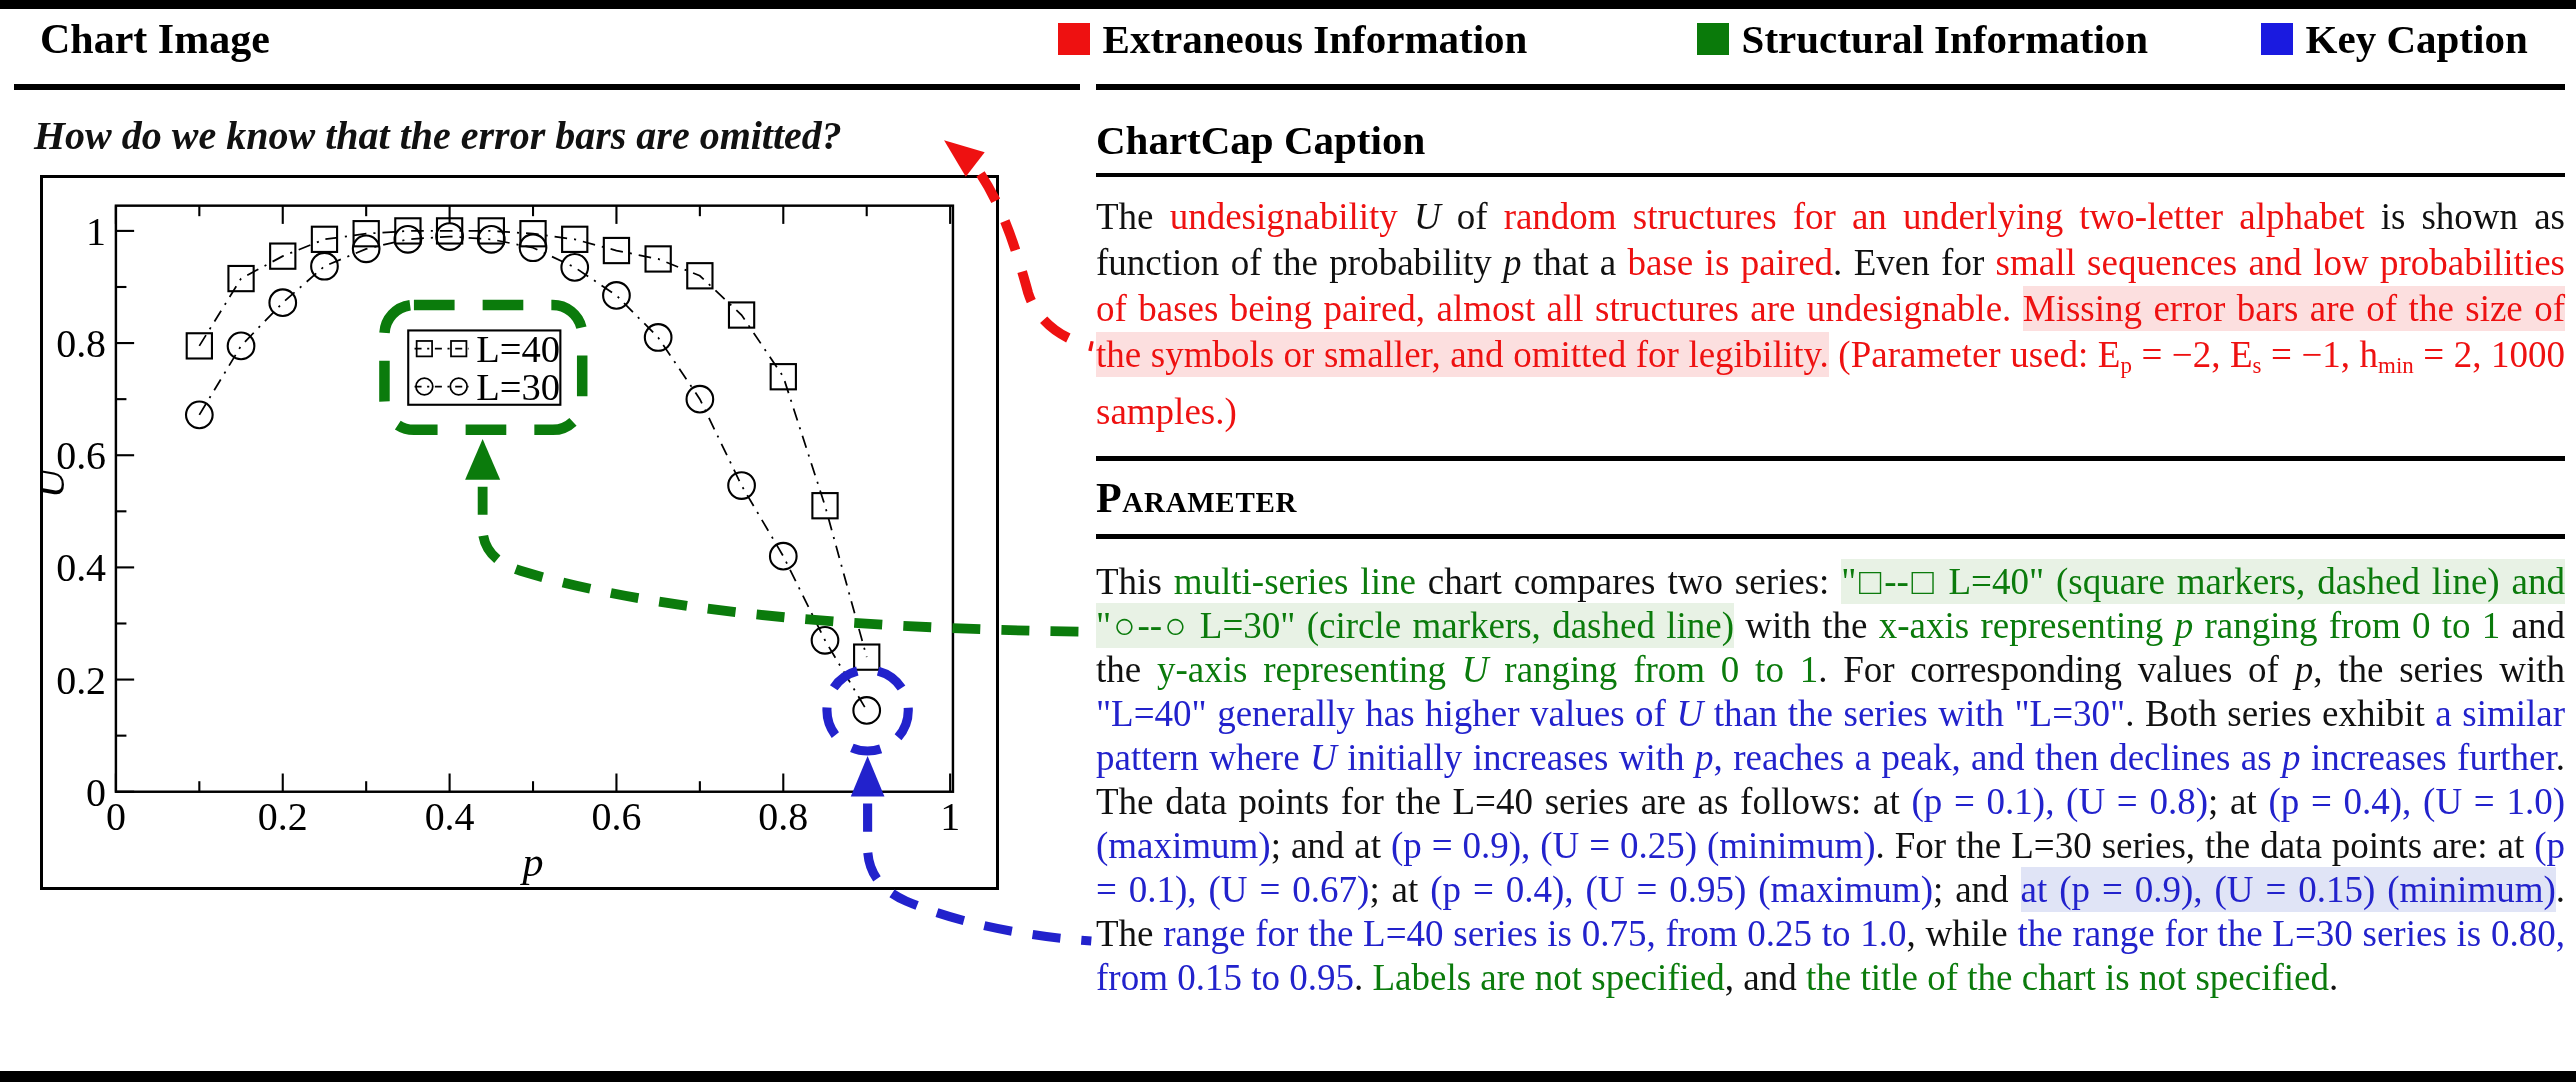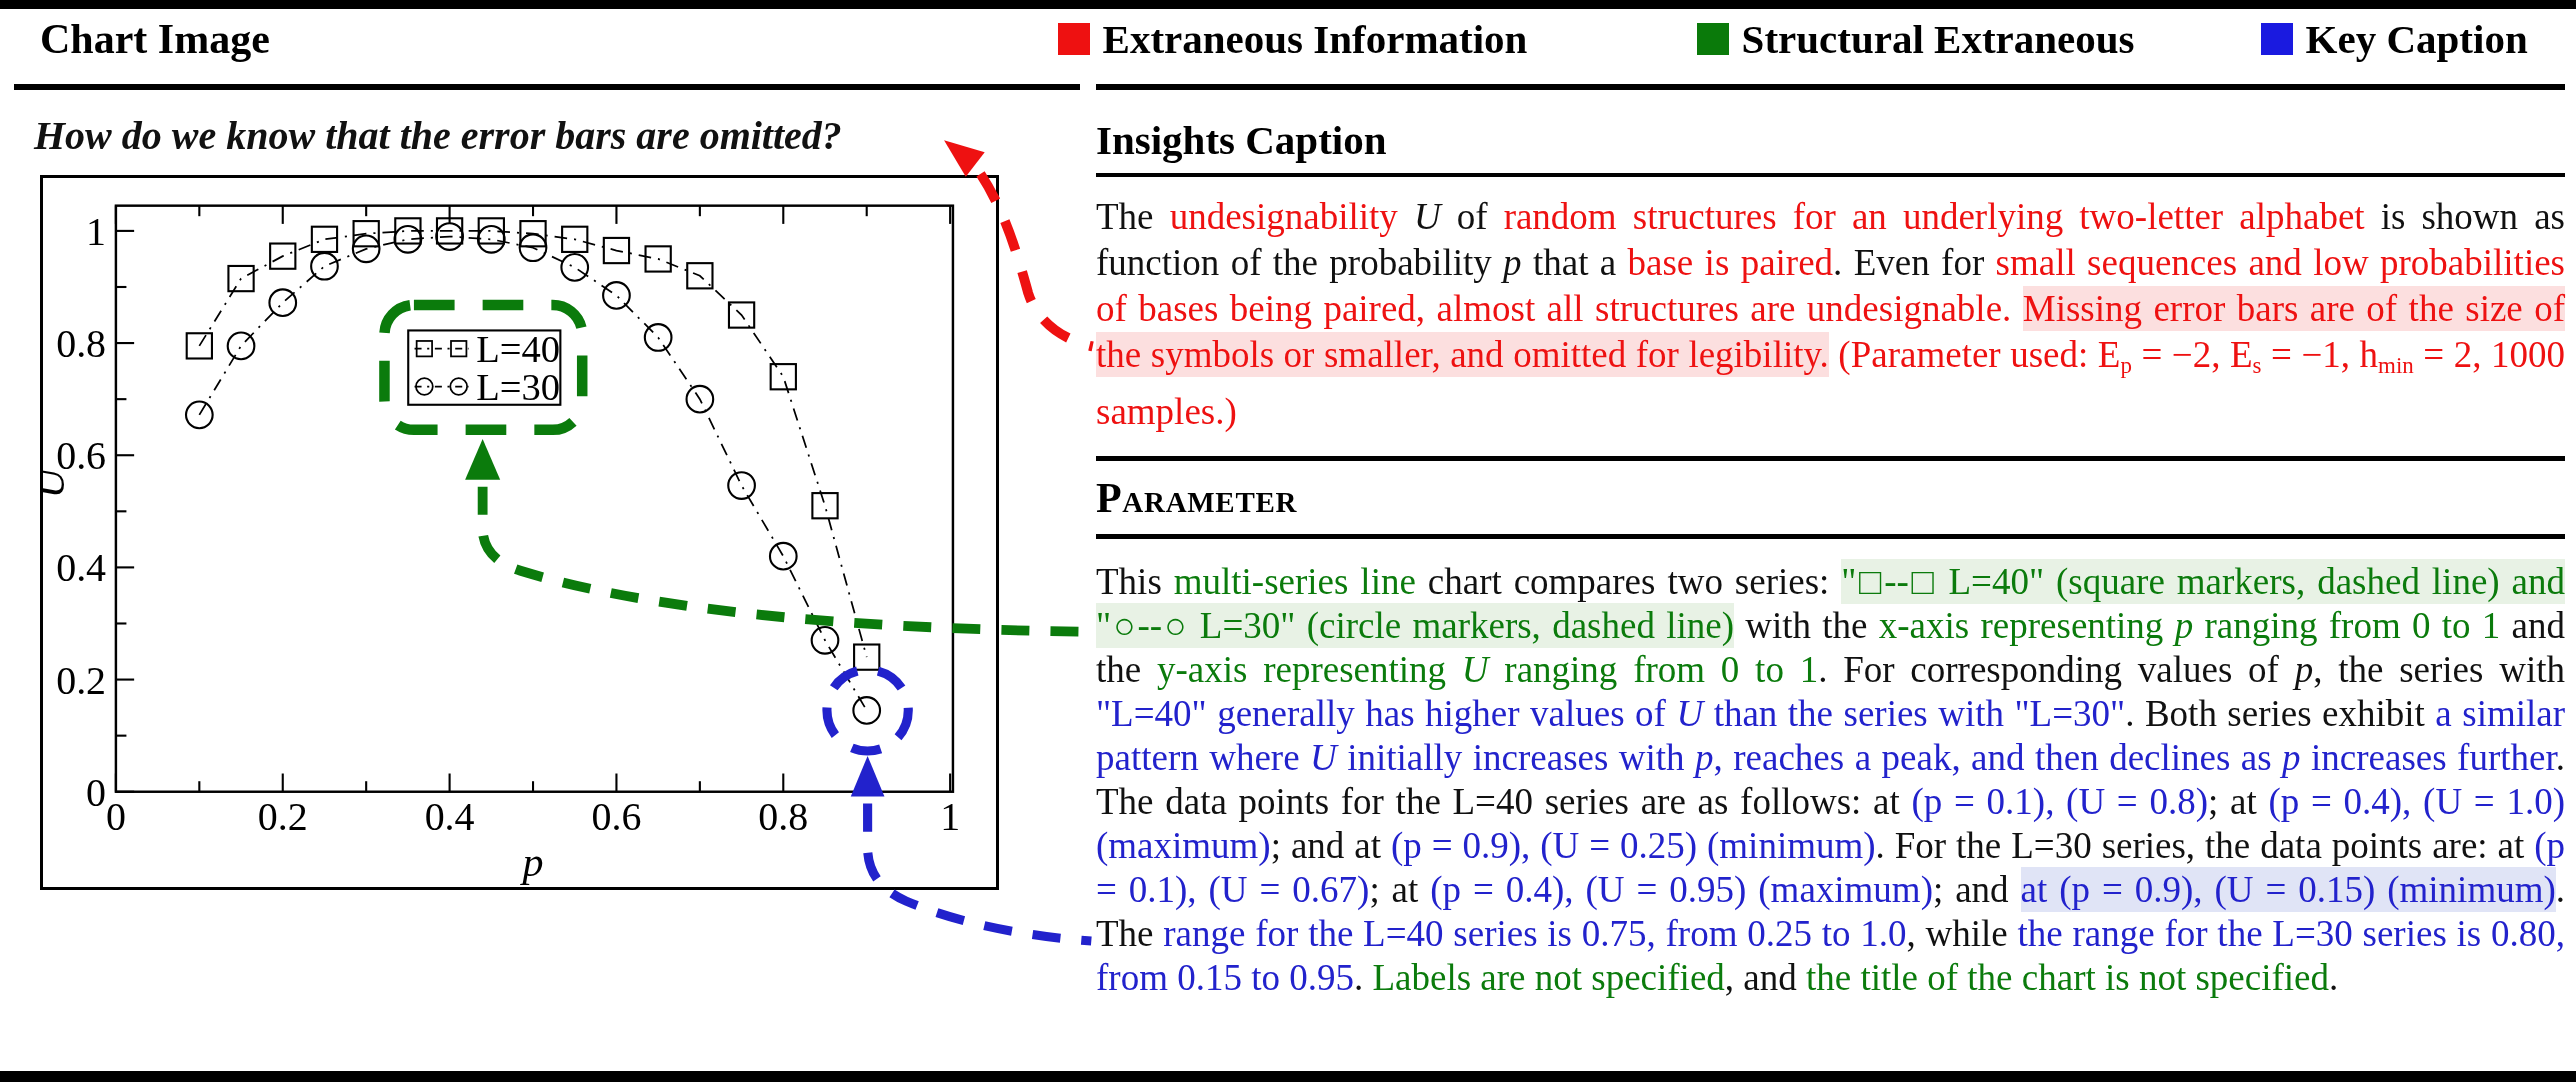--- a/index.html
+++ b/index.html
@@ -33,21 +33,21 @@
 <div class="rule" style="left:14px;top:84px;width:1066px;height:6.3px;"></div>
 
 <div class="annotation-red" style="left:34px;top:112px;">How do we know that the error bars are omitted?</div>
 
 <div class="cat-legend-item" style="left:1058px;">
   <span class="cat-swatch" style="background: rgb(238, 17, 17);"></span>
   <span class="cat-label">Extraneous Information</span>
 </div>
 <div class="cat-legend-item" style="left:1697px;">
   <span class="cat-swatch" style="background: rgb(10, 122, 10);"></span>
-  <span class="cat-label">Structural Extraneous</span>
+  <span class="cat-label">Structural Information</span>
 </div>
 <div class="cat-legend-item" style="left:2261px;">
   <span class="cat-swatch" style="background: rgb(26, 26, 224);"></span>
   <span class="cat-label">Key Caption</span>
 </div>
 <div class="rule" style="left:1096px;top:84px;width:1469px;height:6.3px;"></div>
 
 <div class="chart-box">
   <svg id="chart-svg" width="952" height="708" viewBox="0 0 1358 1009">
       <rect x="104" y="39" width="1194" height="836" fill="none" stroke="#000" stroke-width="3.5"></rect>
@@ -139,21 +139,21 @@
       <rect x="533" y="232" width="22" height="22" fill="none" stroke="#000" stroke-width="2.5"></rect>
       <rect x="582" y="232" width="22" height="22" fill="none" stroke="#000" stroke-width="2.5"></rect>
       <text x="618" y="262" font-size="55">L=40</text>
       <line x1="530" y1="297" x2="607" y2="297" stroke="#000" stroke-width="2.5" stroke-dasharray="10 8 3 8"></line>
       <circle cx="544" cy="297" r="12" fill="none" stroke="#000" stroke-width="2.5"></circle>
       <circle cx="593" cy="297" r="12" fill="none" stroke="#000" stroke-width="2.5"></circle>
       <text x="618" y="316" font-size="55">L=30</text>
     </svg>
 </div>
 
-<div class="col-title" style="left:1096px;top:116px;font-size:41px;">Insights Caption</div>
+<div class="col-title" style="left:1096px;top:116px;font-size:41px;">ChartCap Caption</div>
 <div class="rule" style="left:1096px;top:173px;width:1469px;height:4.2px;"></div>
 <div class="para para-oc"><span style="color: rgb(17, 17, 17);">The </span><span style="color: rgb(238, 17, 17);">undesignability </span><span style="color: rgb(17, 17, 17); font-style: italic;">U</span><span style="color: rgb(17, 17, 17);"> of </span><span style="color: rgb(238, 17, 17);">random structures for an underlying two-letter alphabet</span><span style="color: rgb(17, 17, 17);"> is shown as function of the probability </span><span style="color: rgb(17, 17, 17); font-style: italic;">p</span><span style="color: rgb(17, 17, 17);"> that a </span><span style="color: rgb(238, 17, 17);">base is paired</span><span style="color: rgb(17, 17, 17);">. Even for </span><span style="color: rgb(238, 17, 17);">small sequences and low probabilities of bases being paired, almost all structures are undesignable. </span><span style="color: rgb(238, 17, 17); background: rgb(252, 223, 223); padding: 2.1px 0px;">Missing error bars are of the size of the symbols or smaller, and omitted for legibility.</span><span style="color: rgb(238, 17, 17);"> (Parameter used: E</span><span style="color: rgb(238, 17, 17); font-size: 0.62em; vertical-align: -0.28em;">p</span><span style="color: rgb(238, 17, 17);"> = −2, E</span><span style="color: rgb(238, 17, 17); font-size: 0.62em; vertical-align: -0.28em;">s</span><span style="color: rgb(238, 17, 17);"> = −1, h</span><span style="color: rgb(238, 17, 17); font-size: 0.62em; vertical-align: -0.28em;">min</span><span style="color: rgb(238, 17, 17);"> = 2, 1000 samples.)</span></div>
 
 <div class="rule" style="left:1096px;top:456px;width:1469px;height:4.9px;"></div>
 <div class="col-title sc" style="left:1096px;top:474px;">Parameter</div>
 <div class="rule" style="left:1096px;top:534px;width:1469px;height:4.9px;"></div>
 <div class="para para-cc"><span style="color: rgb(17, 17, 17);">This </span><span style="color: rgb(11, 123, 12);">multi-series line</span><span style="color: rgb(17, 17, 17);"> chart compares two series: </span><span style="color: rgb(11, 123, 12); background: rgb(232, 242, 229); padding: 2.1px 0px;">"□--□ L=40" (square markers, dashed line) and "○--○ L=30" (circle markers, dashed line)</span><span style="color: rgb(17, 17, 17);"> with the </span><span style="color: rgb(11, 123, 12);">x-axis representing </span><span style="color: rgb(11, 123, 12); font-style: italic;">p</span><span style="color: rgb(11, 123, 12);"> ranging from 0 to 1</span><span style="color: rgb(17, 17, 17);"> and the </span><span style="color: rgb(11, 123, 12);">y-axis representing </span><span style="color: rgb(11, 123, 12); font-style: italic;">U</span><span style="color: rgb(11, 123, 12);"> ranging from 0 to 1</span><span style="color: rgb(17, 17, 17);">. For corresponding values of </span><span style="color: rgb(17, 17, 17); font-style: italic;">p</span><span style="color: rgb(17, 17, 17);">, the series with </span><span style="color: rgb(34, 34, 204);">"L=40" generally has higher values of </span><span style="color: rgb(34, 34, 204); font-style: italic;">U</span><span style="color: rgb(34, 34, 204);"> than the series with "L=30"</span><span style="color: rgb(17, 17, 17);">. Both series exhibit </span><span style="color: rgb(34, 34, 204);">a similar pattern where </span><span style="color: rgb(34, 34, 204); font-style: italic;">U</span><span style="color: rgb(34, 34, 204);"> initially increases with </span><span style="color: rgb(34, 34, 204); font-style: italic;">p</span><span style="color: rgb(34, 34, 204);">, reaches a peak, and then declines as </span><span style="color: rgb(34, 34, 204); font-style: italic;">p</span><span style="color: rgb(34, 34, 204);"> increases further</span><span style="color: rgb(17, 17, 17);">. The data points for the L=40 series are as follows: at </span><span style="color: rgb(34, 34, 204);">(p = 0.1), (U = 0.8)</span><span style="color: rgb(17, 17, 17);">; at </span><span style="color: rgb(34, 34, 204);">(p = 0.4), (U = 1.0) (maximum)</span><span style="color: rgb(17, 17, 17);">; and at </span><span style="color: rgb(34, 34, 204);">(p = 0.9), (U = 0.25) (minimum)</span><span style="color: rgb(17, 17, 17);">. For the L=30 series, the data points are: at </span><span style="color: rgb(34, 34, 204);">(p = 0.1), (U = 0.67)</span><span style="color: rgb(17, 17, 17);">; at </span><span style="color: rgb(34, 34, 204);">(p = 0.4), (U = 0.95) (maximum)</span><span style="color: rgb(17, 17, 17);">; and </span><span style="color: rgb(34, 34, 204); background: rgb(224, 228, 246); padding: 2.1px 0px;">at (p = 0.9), (U = 0.15) (minimum)</span><span style="color: rgb(17, 17, 17);">. The </span><span style="color: rgb(34, 34, 204);">range for the L=40 series is 0.75, from 0.25 to 1.0</span><span style="color: rgb(17, 17, 17);">, while </span><span style="color: rgb(34, 34, 204);">the range for the L=30 series is 0.80, from 0.15 to 0.95</span><span style="color: rgb(17, 17, 17);">. </span><span style="color: rgb(11, 123, 12);">Labels are not specified</span><span style="color: rgb(17, 17, 17);">, and </span><span style="color: rgb(11, 123, 12);">the title of the chart is not specified</span><span style="color: rgb(17, 17, 17);">.</span></div>
 
 <svg class="overlay" width="2576" height="1082" viewBox="0 0 3673 1543">
 

